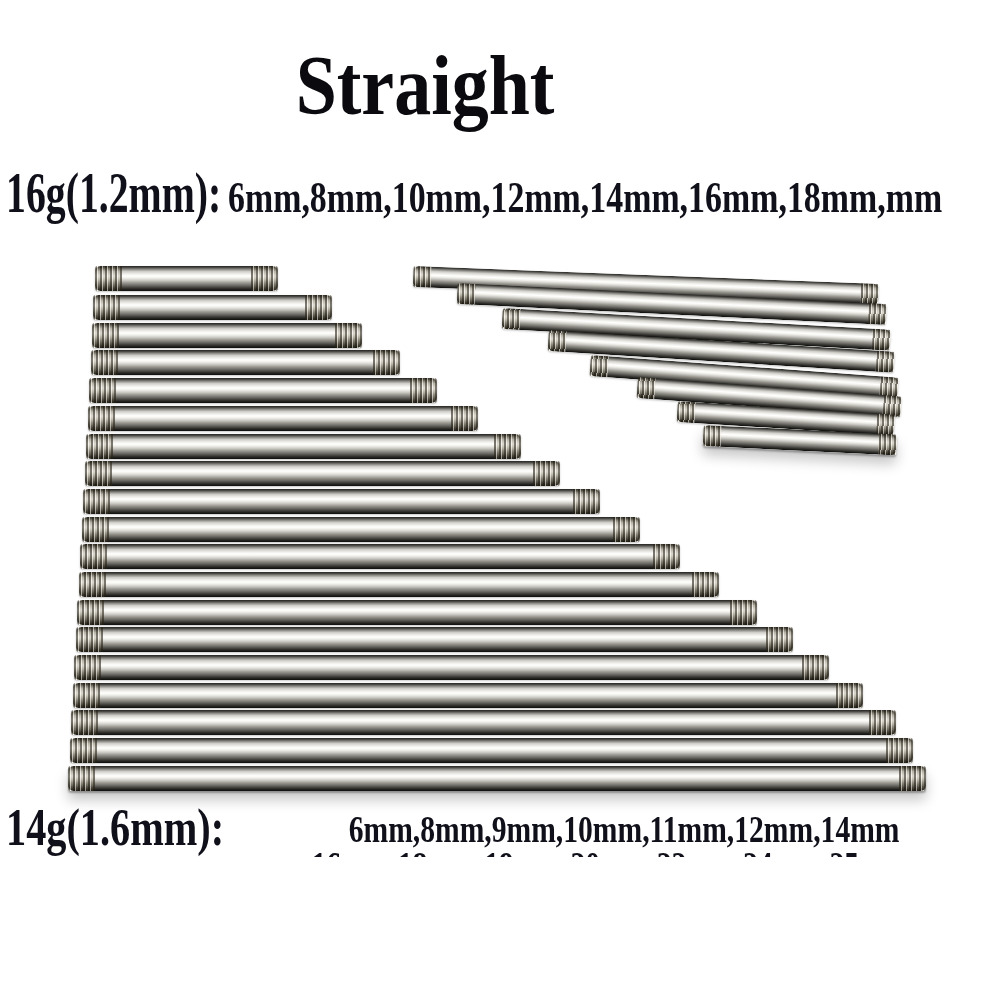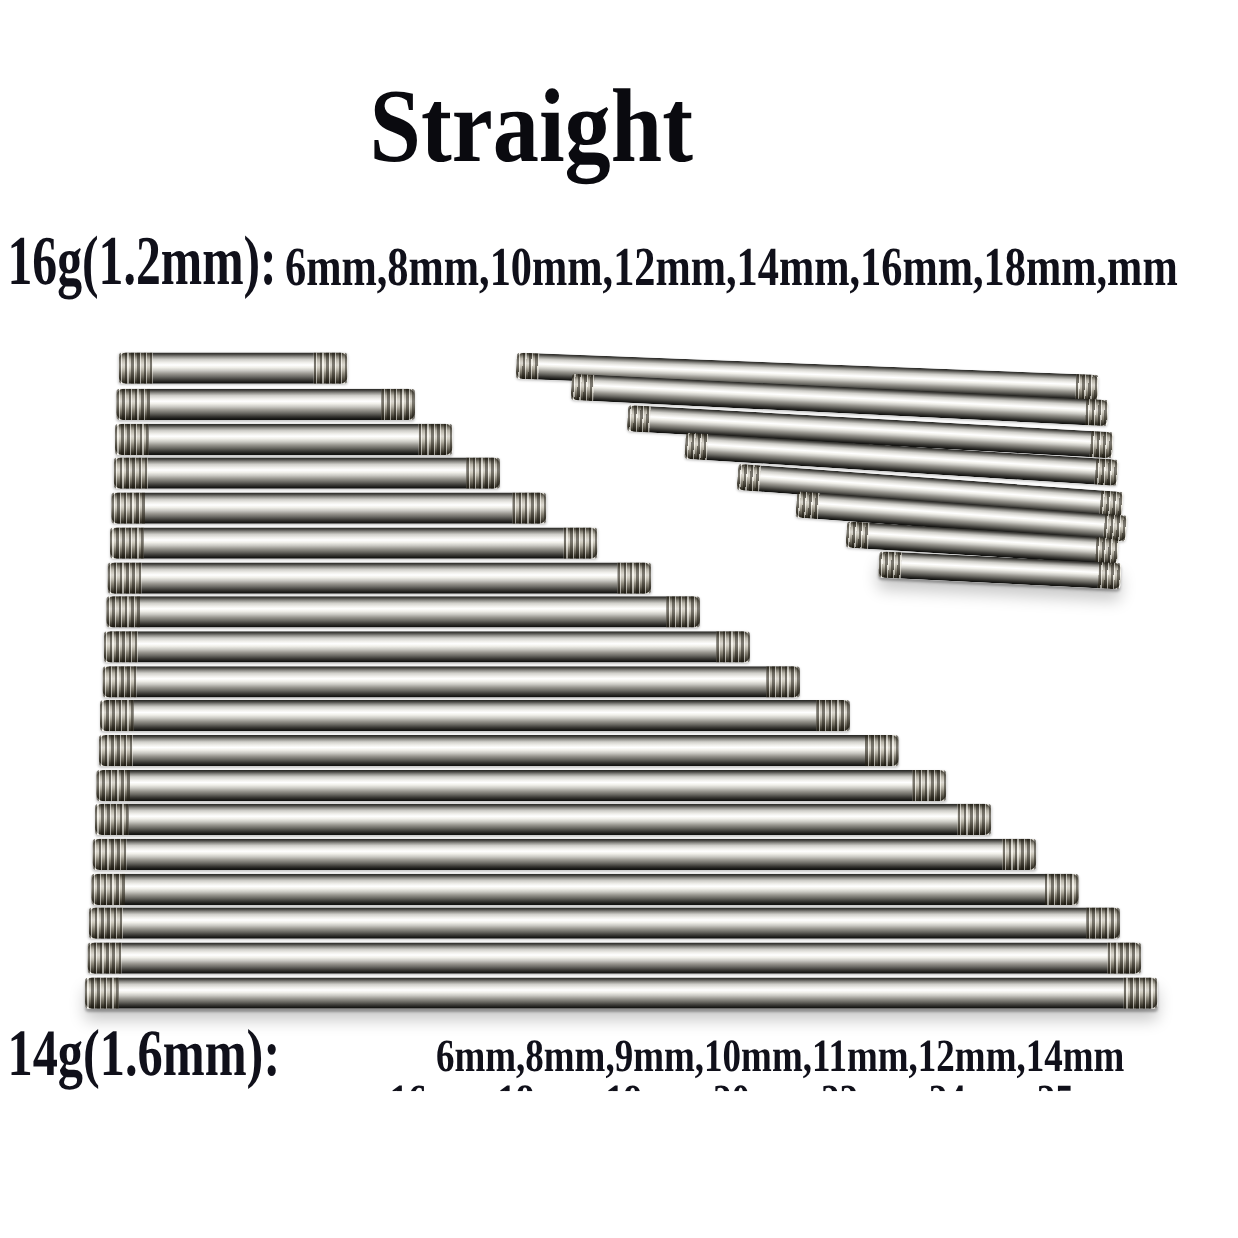--- a/index.html
+++ b/index.html
@@ -1,18 +1,18 @@
 <!DOCTYPE html>
 <html><head>
 <meta charset="utf-8">
 <style>
   html,body{margin:0;padding:0;background:#ffffff;}
   .stage{
     position:relative;width:990px;height:857px;background:#ffffff;
-    overflow:hidden;font-family:"Liberation Serif", serif;color:#10101a;margin-top:16px;
+    overflow:hidden;font-family:"Liberation Serif", serif;color:#10101a;
   }
   
   .title{
     position:absolute;top:44px;left:425px;
     transform:translateX(-50%) scaleX(.88);
     font-weight:bold;font-size:84px;line-height:1;color:#0a0a0f;
     white-space:nowrap;
   }
   .spec16-label{
     position:absolute;left:6px;top:165px;

